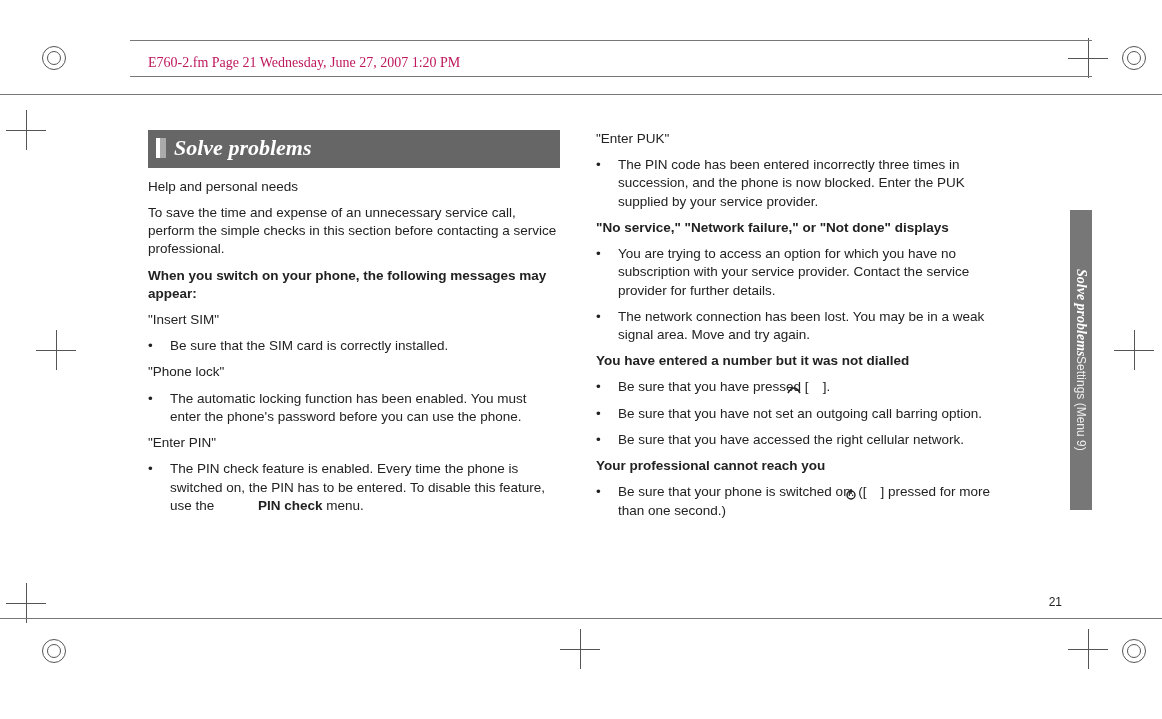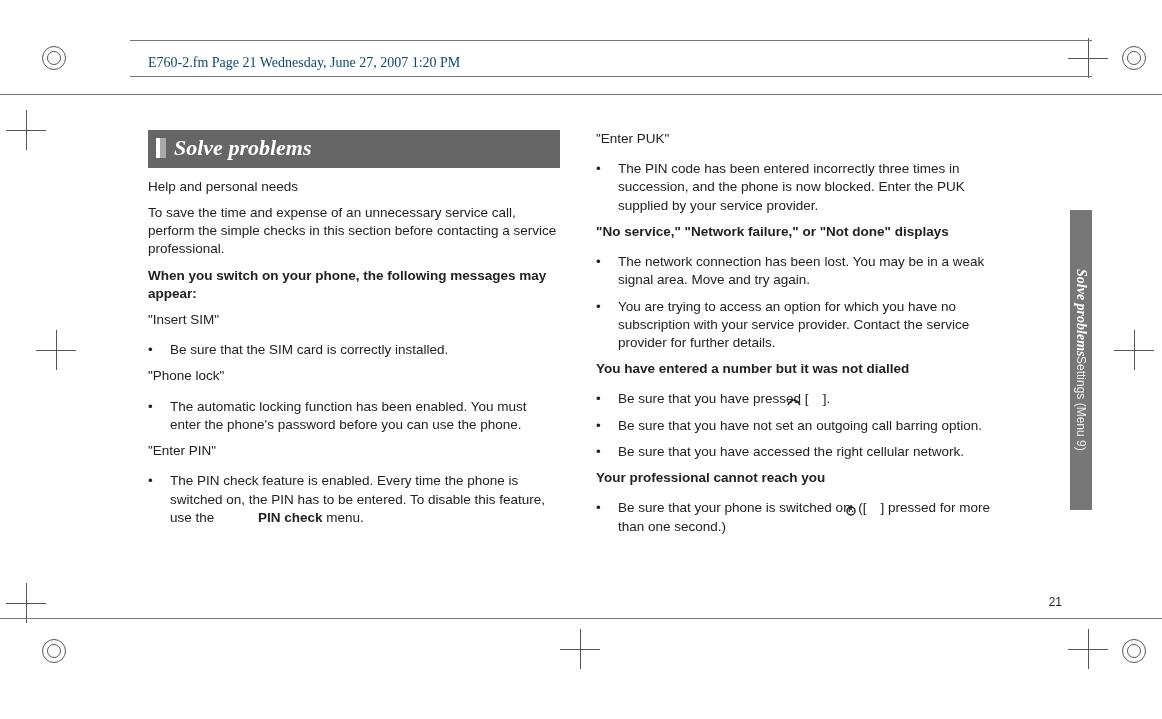--- a/index.html
+++ b/index.html
@@ -8,26 +8,26 @@
   
   .reg-circle { position: absolute; width: 24px; height: 24px; border: 1px solid #555; border-radius: 50%; }
   .reg-circle::after { content: ""; position: absolute; inset: 4px; border: 1px solid #555; border-radius: 50%; }
   .reg-cross { position: absolute; width: 40px; height: 40px; }
   .reg-cross::before, .reg-cross::after { content:""; position:absolute; background:#555; }
   .reg-cross::before { left: 50%; top: 0; width: 1px; height: 100%; }
   .reg-cross::after  { top: 50%; left: 0; height: 1px; width: 100%; }
 
   .thin-line-h { position: absolute; height: 1px; background: #777; }
 
-  .header-line { font-family: "Times New Roman", serif; font-size: 14px; color: #0c4a6e; position: absolute; left: 148px; top: 55px; }
+  .header-line { font-family: "Times New Roman", serif; font-size: 14px; color: #be185d; position: absolute; left: 148px; top: 55px; }
 
   .page-box { position: absolute; left: 148px; top: 130px; right: 100px; bottom: 110px; display: flex; gap: 36px; }
   .col { width: 412px; font-size: 13.5px; line-height: 1.35; }
   .col p { margin-bottom: 8px; }
-  .col ul { list-style: none; margin: 12px 0 8px 0; padding: 0; }
+  .col ul { list-style: none; margin: 0 0 8px 0; padding: 0; }
   .col li { padding-left: 22px; text-indent: -22px; margin-bottom: 8px; }
   .col li::before { content: "•"; display: inline-block; width: 22px; text-indent: 0; }
   .bold { font-weight: bold; }
   .ital { }
 
   .section-banner { background: #666; color: #fff; padding: 3px 8px 5px 8px; margin-bottom: 10px; display: flex; align-items: center; gap: 8px; }
   .section-banner .mark { width: 10px; height: 20px; background: linear-gradient(90deg,#fff 0 40%,#aaa 40% 100%); }
   .section-banner .title { font-family: "Times New Roman", serif; font-style: italic; font-weight: bold; font-size: 22px; }
 
   .side-tab { position: absolute; right: 70px; top: 210px; width: 22px; height: 300px; background: #777; color: #eee; writing-mode: vertical-rl; text-orientation: mixed; font-size: 12px; display:flex; align-items:center; justify-content:center; padding: 6px 0;}
@@ -99,22 +99,22 @@
   </div>
 
   <div class="col">
     <p>"Enter PUK"</p>
     <ul>
         <li>The PIN code has been entered incorrectly three times in succession, and the phone is now blocked. Enter the PUK supplied by your service provider.</li>
       </ul>
 
     <p class="bold">"No service," "Network failure," or "Not done" displays</p>
     <ul>
+      <li>You are trying to access an option for which you have no subscription with your service provider. Contact the service provider for further details.</li>
       <li>The network connection has been lost. You may be in a weak signal area. Move and try again.</li>
-      <li>You are trying to access an option for which you have no subscription with your service provider. Contact the service provider for further details.</li>
     </ul>
 
     <p class="bold">You have entered a number but it was not dialled</p>
     <ul>
       <li><span>Be sure that you have pressed [</span><span class="call-icon"><svg viewBox="0 0 14 10">
               <path d="M1 7 Q7 -3 13 7" stroke="#222" stroke-width="1.6" fill="none"></path>
             </svg></span><span>].</span></li>
       <li>Be sure that you have not set an outgoing call barring option.</li>
       <li>Be sure that you have accessed the right cellular network.</li>
     </ul>

